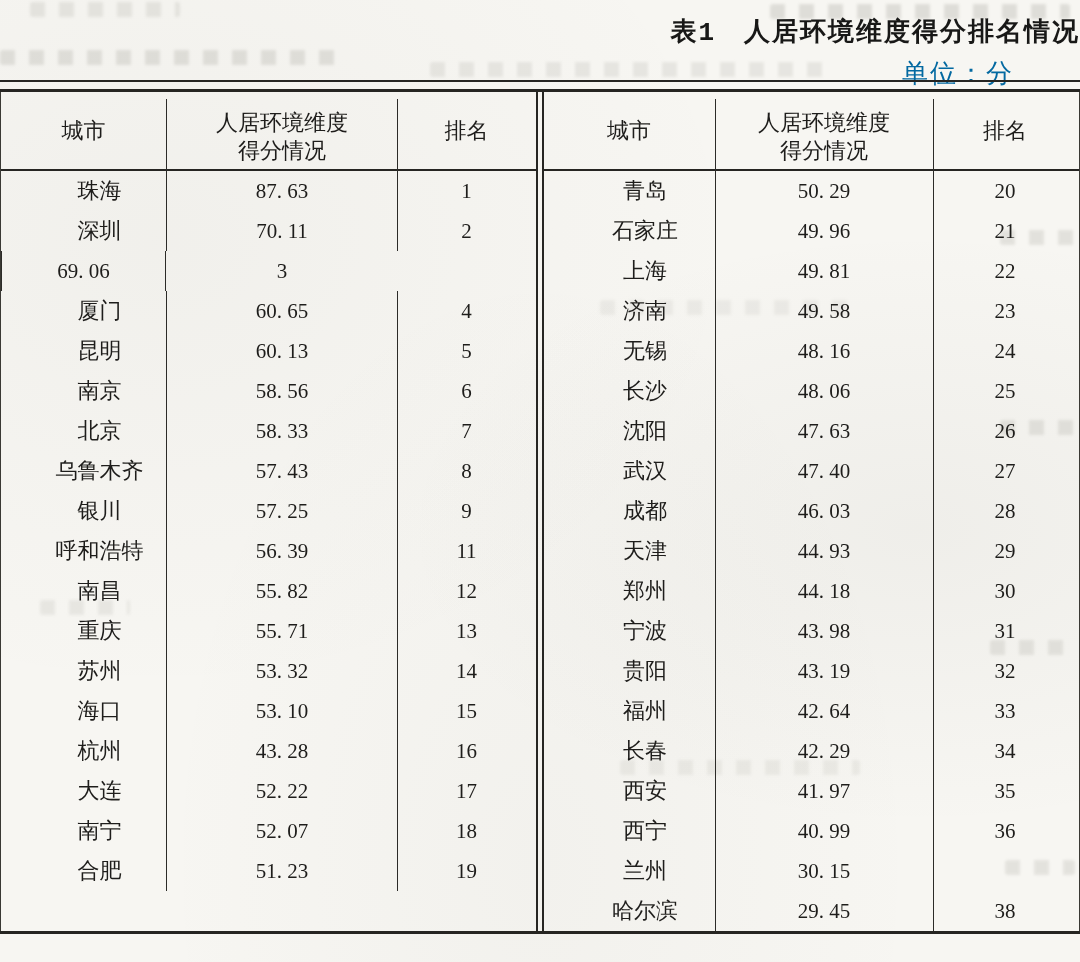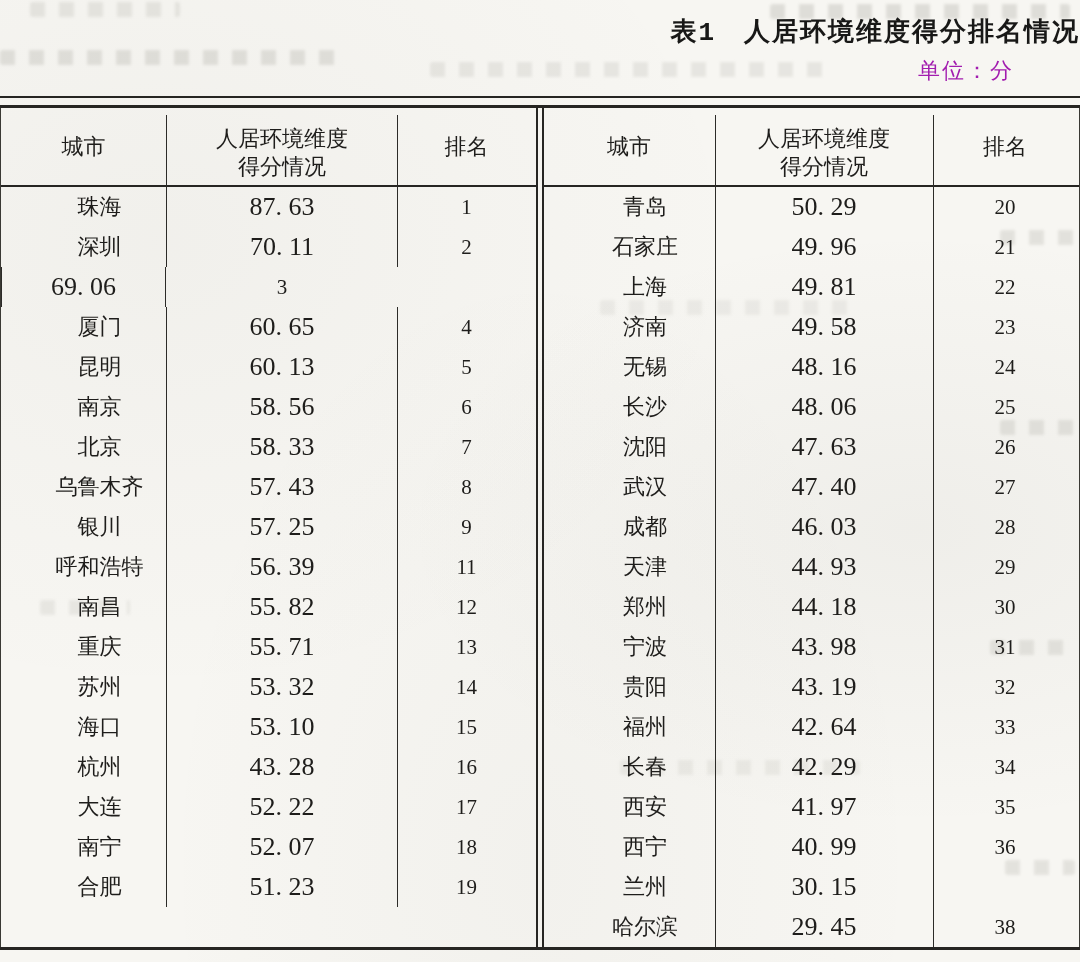--- a/index.html
+++ b/index.html
@@ -28,25 +28,25 @@
   .doc-title {
     position: absolute; top: 8px; left: 0; width: 100%;
     text-align: right;
     font-family: Liberation Mono, monospace;
     font-weight: bold; font-size: 26px; letter-spacing: 2px;
     color: #181817;
     margin-top: 6px;
   }
   .unit-label {
     position: absolute; top: 56px; right: 66px;
-    font-size: 22px; letter-spacing: 2px; color: #a21caf;
+    font-size: 26px; letter-spacing: 2px; color: #0369a1;
   }
   
   .rank-table {
-    position: absolute; top: 96px; left: 0; width: 1080px;
+    position: absolute; top: 80px; left: 0; width: 1080px;
   }
   .top-rule {
     height: 7px;
     border-top: 2px solid #262522;
     border-bottom: 3px solid #262522;
   }
   .halves { display: flex; }
   .half { box-sizing: border-box; }
   .half.left  { width: 538px; border-left: 1.5px solid #3a3934; border-right: 2.5px solid #262522; }
   .half.right { width: 538px; margin-left: 3.5px; border-left: 2.5px solid #262522; border-right: 1.5px solid #3a3934; }
@@ -56,21 +56,21 @@
   .hrow {
     height: 77px;
     border-bottom: 2.5px solid #262522;
     font-size: 22px;
   }
   .drow { height: 40px; }
   .cell { height: 100%; display: flex; align-items: center; justify-content: center; box-sizing: border-box; }
   .cell.score { border-left: 1.5px solid #2c2b28; border-right: 1.5px solid #2c2b28; }
   .hdr-score { flex-direction: column; line-height: 28px; margin-top: 13px; }
   .drow .cell.city  { font-size: 22px; padding-left: 32px; }
-  .drow .cell.score { font-size: 26px; }
+  .drow .cell.score { font-size: 21px; }
   .drow .cell.rank  { font-size: 21px; }
   .bottom-rule { border-top: 3px solid #262522; }
 </style>
 </head>
 <body>
 
 <div class="page">
 
   <div class="smudge" style="left:30px;  top:2px;   width:150px;"></div>
   <div class="smudge" style="left:770px; top:4px;   width:300px; opacity:.3;"></div>

